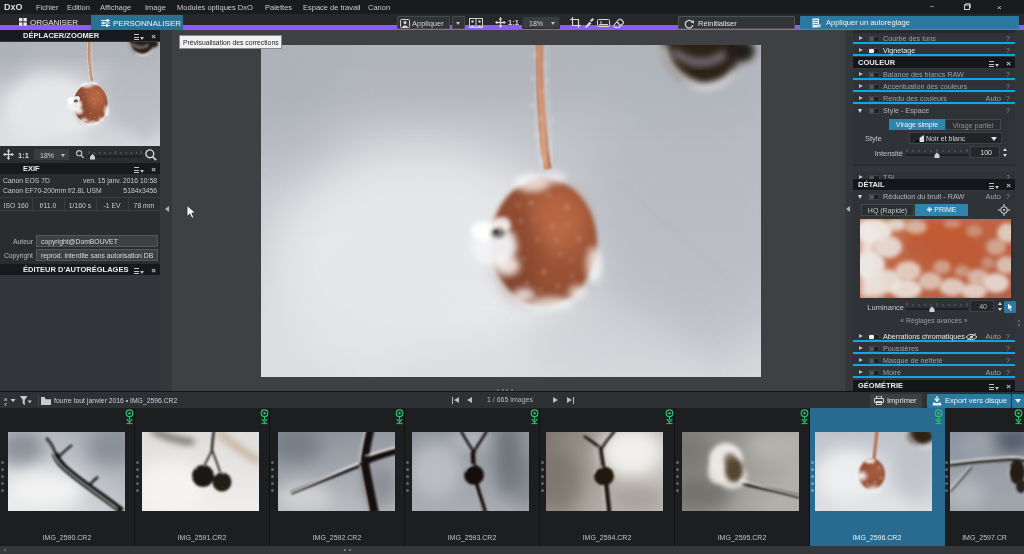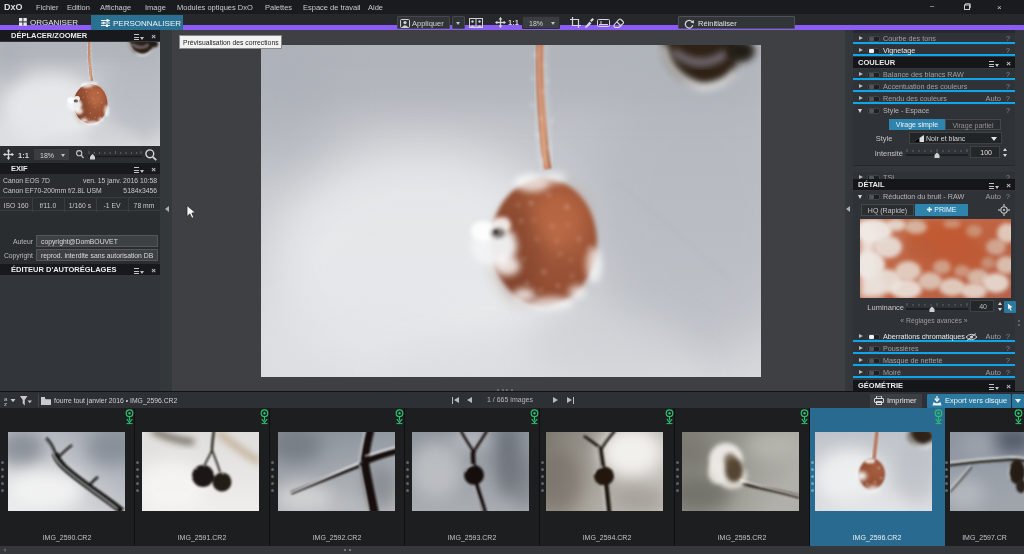--- a/index.html
+++ b/index.html
@@ -9,21 +9,21 @@
 #menubar{left:0;top:0;width:1024px;height:14px;background:#191b1e;color:#c9cacc;font-size:7.5px}
 #menubar span{position:absolute;top:3px}
 #tabbar{left:0;top:14px;width:1024px;height:16px;background:#26282b;border-bottom:5px solid #8b5cf6}
 .bluebtn{background:#2b79a0;color:#eef2f4}
 #canvas{left:172px;top:30px;width:673px;height:361px;background:#3e4043}
 #leftpanel{left:0;top:30px;width:172px;height:361px;background:#35383b}
 #rightpanel{left:845px;top:30px;width:179px;height:361px;background:#33363a}
 #fsbar{left:0;top:391px;width:1024px;height:17px;background:#2d3034;border-top:1px solid #101214;color:#c6c7c9}
 #strip{left:0;top:408px;width:1024px;height:138px;background:#1c1e20;overflow:hidden}
 #scrollrow{left:0;top:546px;width:1024px;height:8px;background:#35383b}
-.phdr{position:absolute;background:#17191c;color:#e9eaeb;font-size:7.5px;font-weight:bold;line-height:11px;padding-left:11px}
+.phdr{position:absolute;background:#17191c;color:#e9eaeb;font-size:7.5px;font-weight:bold;line-height:11px;padding-left:23px}
 .hicons{position:absolute;right:4px;top:2px;width:22px;height:8px}
 .cell{position:absolute;top:0;height:138px;background:#1c1e20;border-right:1px solid #0e1012}
 .cname{position:absolute;top:126px;width:100%;text-align:center;font-size:7px;color:#c3c4c6}
 .stars{position:absolute;left:1px;top:53px;width:4px}
 .stars i{display:block;width:3px;height:3px;border-radius:50%;background:#606366;margin:0 0 4px 0}
 .row{position:absolute;left:8px;width:162px;height:11px;background:#2f3236;border-bottom:2px solid #0ea5e9;color:#9fa1a3;font-size:7.2px;line-height:11px}
 .row .tx{position:absolute;left:30px;top:0}
 .row .q{position:absolute;right:5px;top:0;color:#8e9093;font-size:7px}
 .row .auto{position:absolute;right:14px;top:0;color:#9fa1a3;font-size:7.5px}
 .arr-r{position:absolute;left:6px;top:3px;border-left:4px solid #b9babc;border-top:2.5px solid transparent;border-bottom:2.5px solid transparent}
@@ -45,21 +45,21 @@
 <svg class="abs" style="left:4px;top:2px" width="24" height="10" viewBox="0 0 24 10">
         <text x="0" y="8" font-size="9" font-weight="bold" fill="#dcdde0">DxO</text>
       </svg>
 <span style="left:36px">Fichier</span>
       <span style="left:67px">Edition</span>
       <span style="left:100px">Affichage</span>
       <span style="left:145px">Image</span>
       <span style="left:177px">Modules optiques DxO</span>
       <span style="left:265px">Palettes</span>
       <span style="left:303px">Espace de travail</span>
-      <span style="left:368px">Aide</span>
+      <span style="left:368px">Canon</span>
 <span style="left:930px;top:1px;color:#cfd0d2">–</span>
 <svg class="abs" style="left:963px;top:3px" width="8" height="8" viewBox="0 0 8 8">
         <rect x="1.5" y="2" width="5" height="4.5" fill="none" stroke="#cfd0d2" stroke-width="1"></rect>
         <path d="M2.5 2 V0.8 H7.2 V5 H6" fill="none" stroke="#cfd0d2" stroke-width="1"></path>
       </svg>
 <span style="left:997px;top:2.5px;color:#cfd0d2;font-size:8px">×</span>
 </div>
 <div id="tabbar" class="abs">
 <svg class="abs" style="left:19px;top:4px" width="8" height="8" viewBox="0 0 8 8">
         <rect x="0" y="0" width="3.4" height="3.4" fill="#e8e9ea"></rect>
@@ -132,20 +132,32 @@
 <svg class="abs" style="left:613px;top:3.5px" width="11" height="10" viewBox="0 0 11 10">
         <path d="M1 7 L6 1.5 Q7 0.5 8 1.5 L10 3.5 Q11 4.5 10 5.5 L6 9.5 L2 9.5 Q0.5 8.5 1 7Z" fill="none" stroke="#d6d7d9" stroke-width="1.1"></path>
         <line x1="4" y1="4" x2="8" y2="8" stroke="#d6d7d9" stroke-width="1.1"></line>
       </svg>
 <div class="abs" style="left:678px;top:2px;width:117px;height:13px;background:#323538;border:1px solid #505356;border-radius:1px">
 <svg class="abs" style="left:5px;top:1.5px" width="10" height="10" viewBox="0 0 10 10">
           <path d="M8.2 3 A3.8 3.8 0 1 0 8.8 6.2" fill="none" stroke="#d6d7d9" stroke-width="1.2"></path>
           <path d="M9.8 1 L9.9 4.4 L6.6 3.2Z" fill="#d6d7d9"></path>
         </svg>
 <span style="position:absolute;left:19px;top:2px;font-size:7.5px;color:#e2e3e5">Réinitialiser</span>
+      </div>
+<div class="abs bluebtn" style="left:800px;top:2px;width:219px;height:13px;border-radius:1px">
+<svg class="abs" style="left:12px;top:2px" width="9" height="10" viewBox="0 0 9 10">
+          <rect x="0.5" y="0.5" width="6.5" height="9" fill="#f0f3f5"></rect>
+          <g stroke="#2b7ca6" stroke-width="0.8">
+            <line x1="1.5" y1="2.5" x2="6" y2="2.5"></line>
+            <line x1="1.5" y1="4.5" x2="6" y2="4.5"></line>
+            <line x1="1.5" y1="6.5" x2="6" y2="6.5"></line>
+          </g>
+          <path d="M5 9.5 L8.5 5.5 L9 9 Z" fill="#f0f3f5" stroke="#2b7ca6" stroke-width="0.5"></path>
+        </svg>
+<span style="position:absolute;left:26px;top:2px;font-size:7.5px">Appliquer un autoreglage</span>
       </div>
 </div>
 
 <svg width="0" height="0" style="position:absolute">
 <defs>
 <filter id="b1" x="-60%" y="-60%" width="220%" height="220%">
           <feGaussianBlur stdDeviation="1.2"></feGaussianBlur>
         </filter>
 <filter id="b2" x="-60%" y="-60%" width="220%" height="220%">
           <feGaussianBlur stdDeviation="2"></feGaussianBlur>
@@ -463,21 +475,21 @@
         <b class="arr-d"></b>
         <span class="chk">
           <i></i>
         </span>
         <span class="tx">Style - Espace</span>
         <span class="q">?</span>
       </div>
 <div class="abs" style="left:8px;top:86px;width:162px;height:50px;background:#2f3236;border-bottom:1px solid #26282b">
 <div class="abs" style="left:36px;top:3px;width:56px;height:11px;font-size:7px;text-align:center;line-height:11px;background:#2e84ad;color:#eef2f4">Virage simple</div>
 <div class="abs" style="left:92px;top:3px;width:56px;height:11px;font-size:7px;text-align:center;line-height:11px;background:#2b2e31;border:1px solid #45484b;color:#8f9193">Virage partiel</div>
-<span class="abs" style="left:12px;top:18px;width:38px;text-align:center;font-size:7.5px;color:#c3c4c6">Style</span>
+<span class="abs" style="left:12px;top:18px;width:38px;text-align:left;font-size:7.5px;color:#c3c4c6">Style</span>
 <div class="abs" style="left:56px;top:16px;width:93px;height:12px;background:#212427;border:1px solid #3f4245">
 <svg class="abs" style="left:3px;top:2px" width="11" height="7" viewBox="0 0 11 7">
             <path d="M0 7 L11 0 L11 7Z" fill="#dcdddf"></path>
             <path d="M0 7 L6.5 2.8 L6.5 7Z" fill="#060606"></path>
           </svg>
 <span style="position:absolute;left:16px;top:2px;font-size:7px;color:#d3d4d6">Noir et blanc</span>
 <b style="position:absolute;right:4px;top:4px;border-top:4.5px solid #e4e5e7;border-left:3.5px solid transparent;border-right:3.5px solid transparent"></b>
         </div>
 <span class="abs" style="left:2px;top:33px;width:48px;text-align:right;font-size:7.5px;color:#c3c4c6">Intensité</span>
 <svg class="abs" style="left:53px;top:31px" width="62" height="12" viewBox="0 0 62 12">

